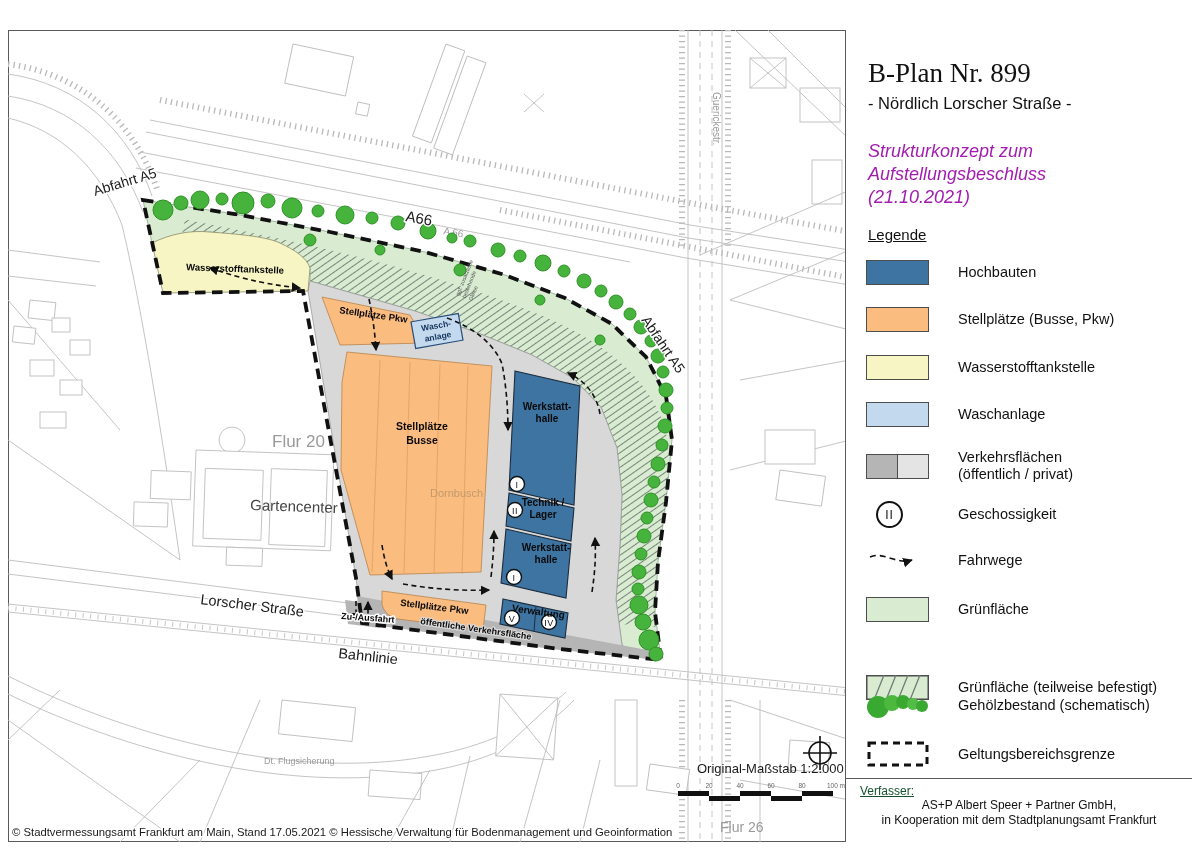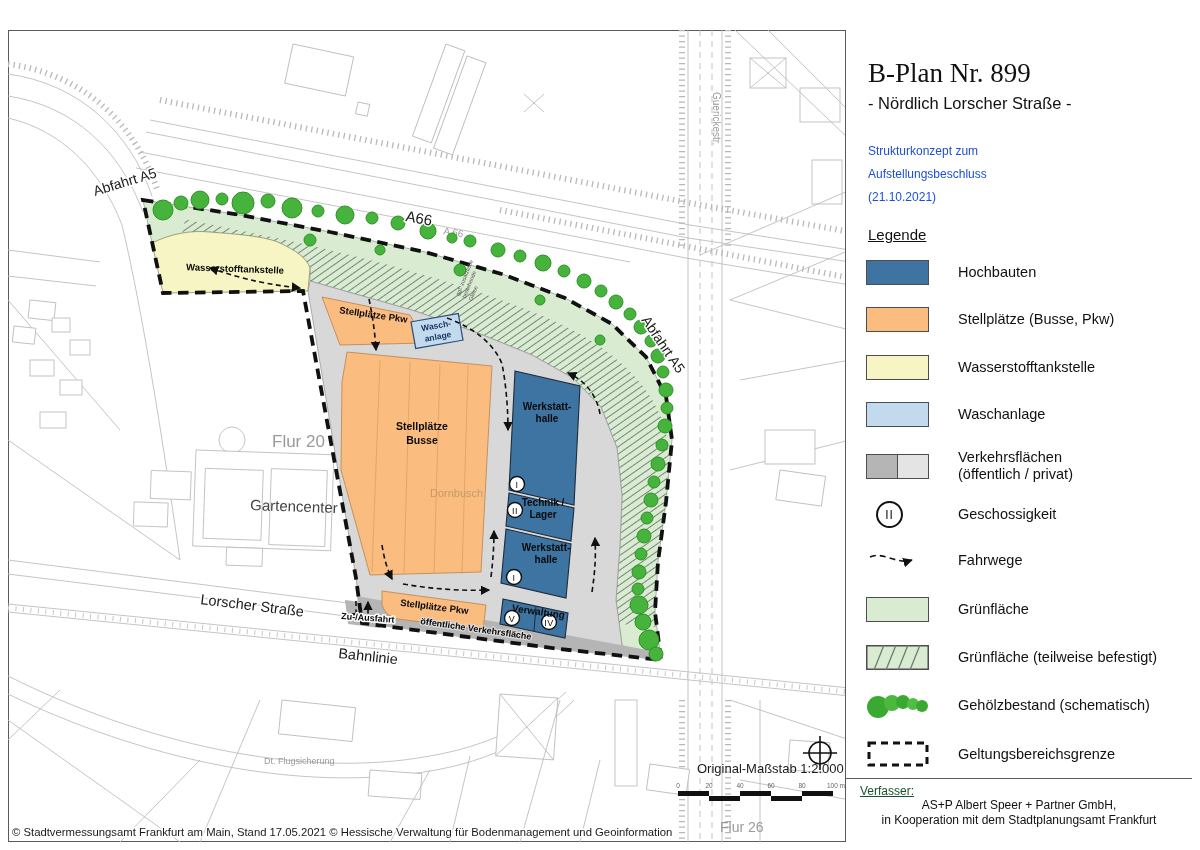--- a/index.html
+++ b/index.html
@@ -3,21 +3,21 @@
 <meta charset="utf-8">
 <style>
   html,body{margin:0;padding:0;background:#fff;font-family:"Liberation Sans",sans-serif;}
   .sheet{position:relative;width:1200px;height:850px;background:#fff;overflow:hidden;}
   .frame{position:absolute;left:8px;top:30px;width:1183px;height:812px;border:1.5px solid #5a5a5a;box-sizing:border-box;}
   #mapsvg{position:absolute;left:8px;top:30px;width:837px;height:812px;}
   
   .panel{position:absolute;left:845px;top:30px;width:347px;height:812px;border-left:1.5px solid #5a5a5a;box-sizing:border-box;background:#fff;}
   .panel .title{position:absolute;left:22px;top:28px;font-size:27px;color:#111;font-family:Liberation Serif, serif;}
   .panel .subtitle{position:absolute;left:22px;top:64px;font-size:16.5px;color:#111;}
-  .panel .concept{position:absolute;left:22px;top:110px;font-size:12px;line-height:23px;color:#1d4ed8;}
+  .panel .concept{position:absolute;left:22px;top:110px;font-size:18px;line-height:23px;color:#a21caf;font-style:italic;}
   .panel .legende{position:absolute;left:22px;top:196px;font-size:15px;text-decoration:underline;color:#111;}
   .lg-row{position:absolute;left:20px;display:flex;align-items:center;gap:26px;}
   .lg-sym{width:66px;display:flex;justify-content:flex-start;align-items:center;flex:0 0 66px;}
   .swatch{width:63px;height:25px;border:1.5px solid #4d4d4d;box-sizing:border-box;}
   .lg-label{font-size:14.5px;color:#111;line-height:17px;white-space:nowrap;}
   .vk{display:flex;width:63px;height:25px;border:1.5px solid #4d4d4d;box-sizing:border-box;}
   .vk div{flex:1;}
   .geschoss-circle{width:23px;height:23px;border:2px solid #111;border-radius:50%;display:flex;align-items:center;justify-content:center;font-size:12px;color:#111;margin-left:10px;letter-spacing:1px;}
   .verfasser{position:absolute;left:0;right:0;top:748px;bottom:0;border-top:1.5px solid #5a5a5a;padding:5px 14px;box-sizing:border-box;}
   .verfasser .vh{font-size:12px;text-decoration:underline;color:#14532d;}
@@ -412,21 +412,21 @@
         </svg>
       </div>
       <div class="lg-label">Fahrwege</div>
     </div>
     <div class="lg-row" style="top:567px">
       <div class="lg-sym">
           <div class="swatch" style="background:var(--c-gruen,#d9ecd2)"></div>
         </div>
       <div class="lg-label">Grünfläche</div>
     </div>
-    <div class="lg-row" style="top:615px">
+    <div class="lg-row" style="top:645px">
       <div class="lg-sym">
         <svg width="63" height="25">
           <rect x="0.75" y="0.75" width="61.5" height="23.5" fill="var(--c-gruen,#d9ecd2)" stroke="#4d4d4d" stroke-width="1.5"></rect>
           <path d="M8,25 L18,0 M20,25 L30,0 M32,25 L42,0 M44,25 L54,0" stroke="#6d7d72" stroke-width="1.3"></path>
         </svg>
       </div>
       <div class="lg-label">Grünfläche (teilweise befestigt)</div>
     </div>
     <div class="lg-row" style="top:660px">
       <div class="lg-sym">

